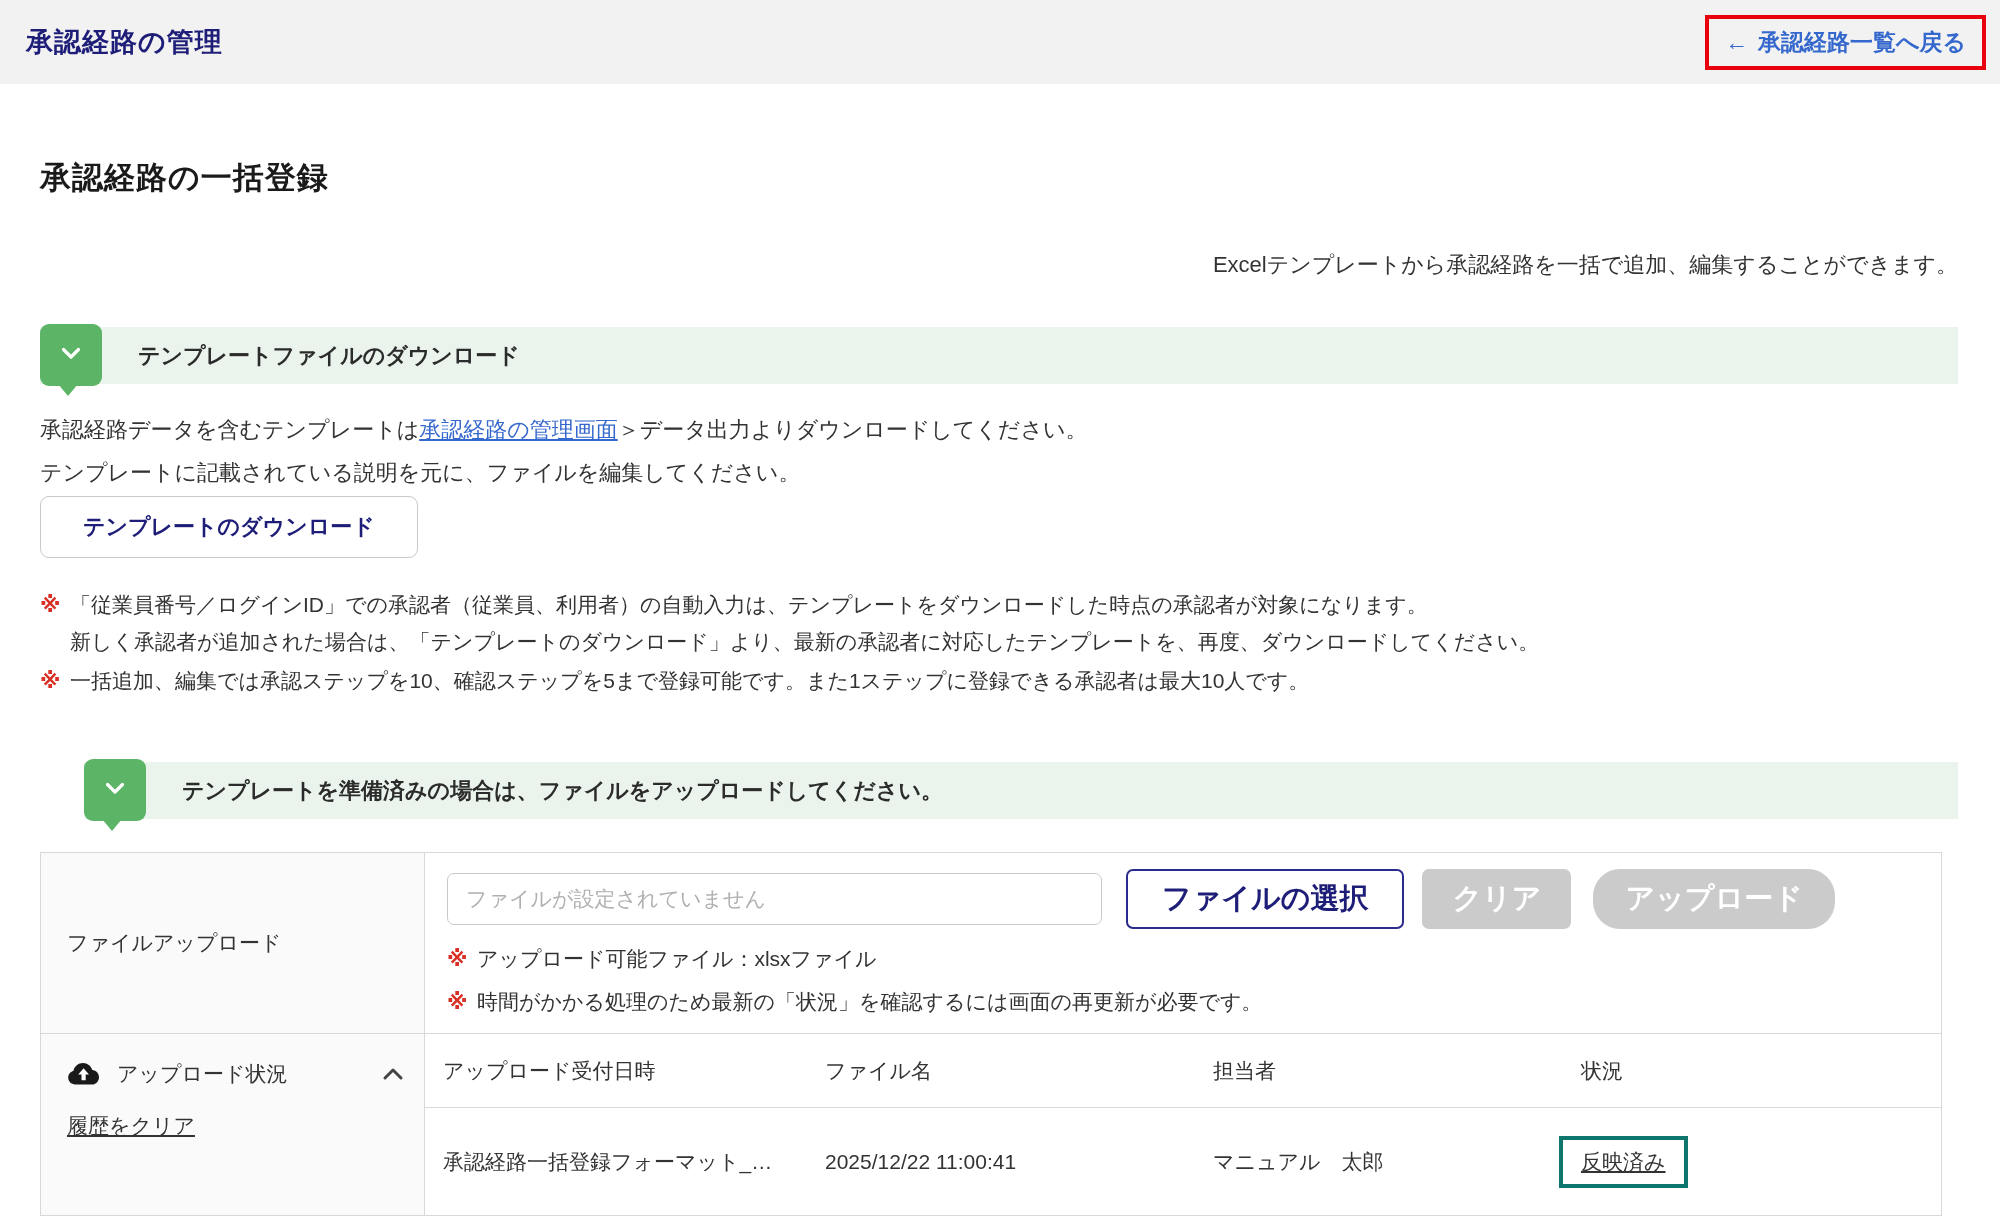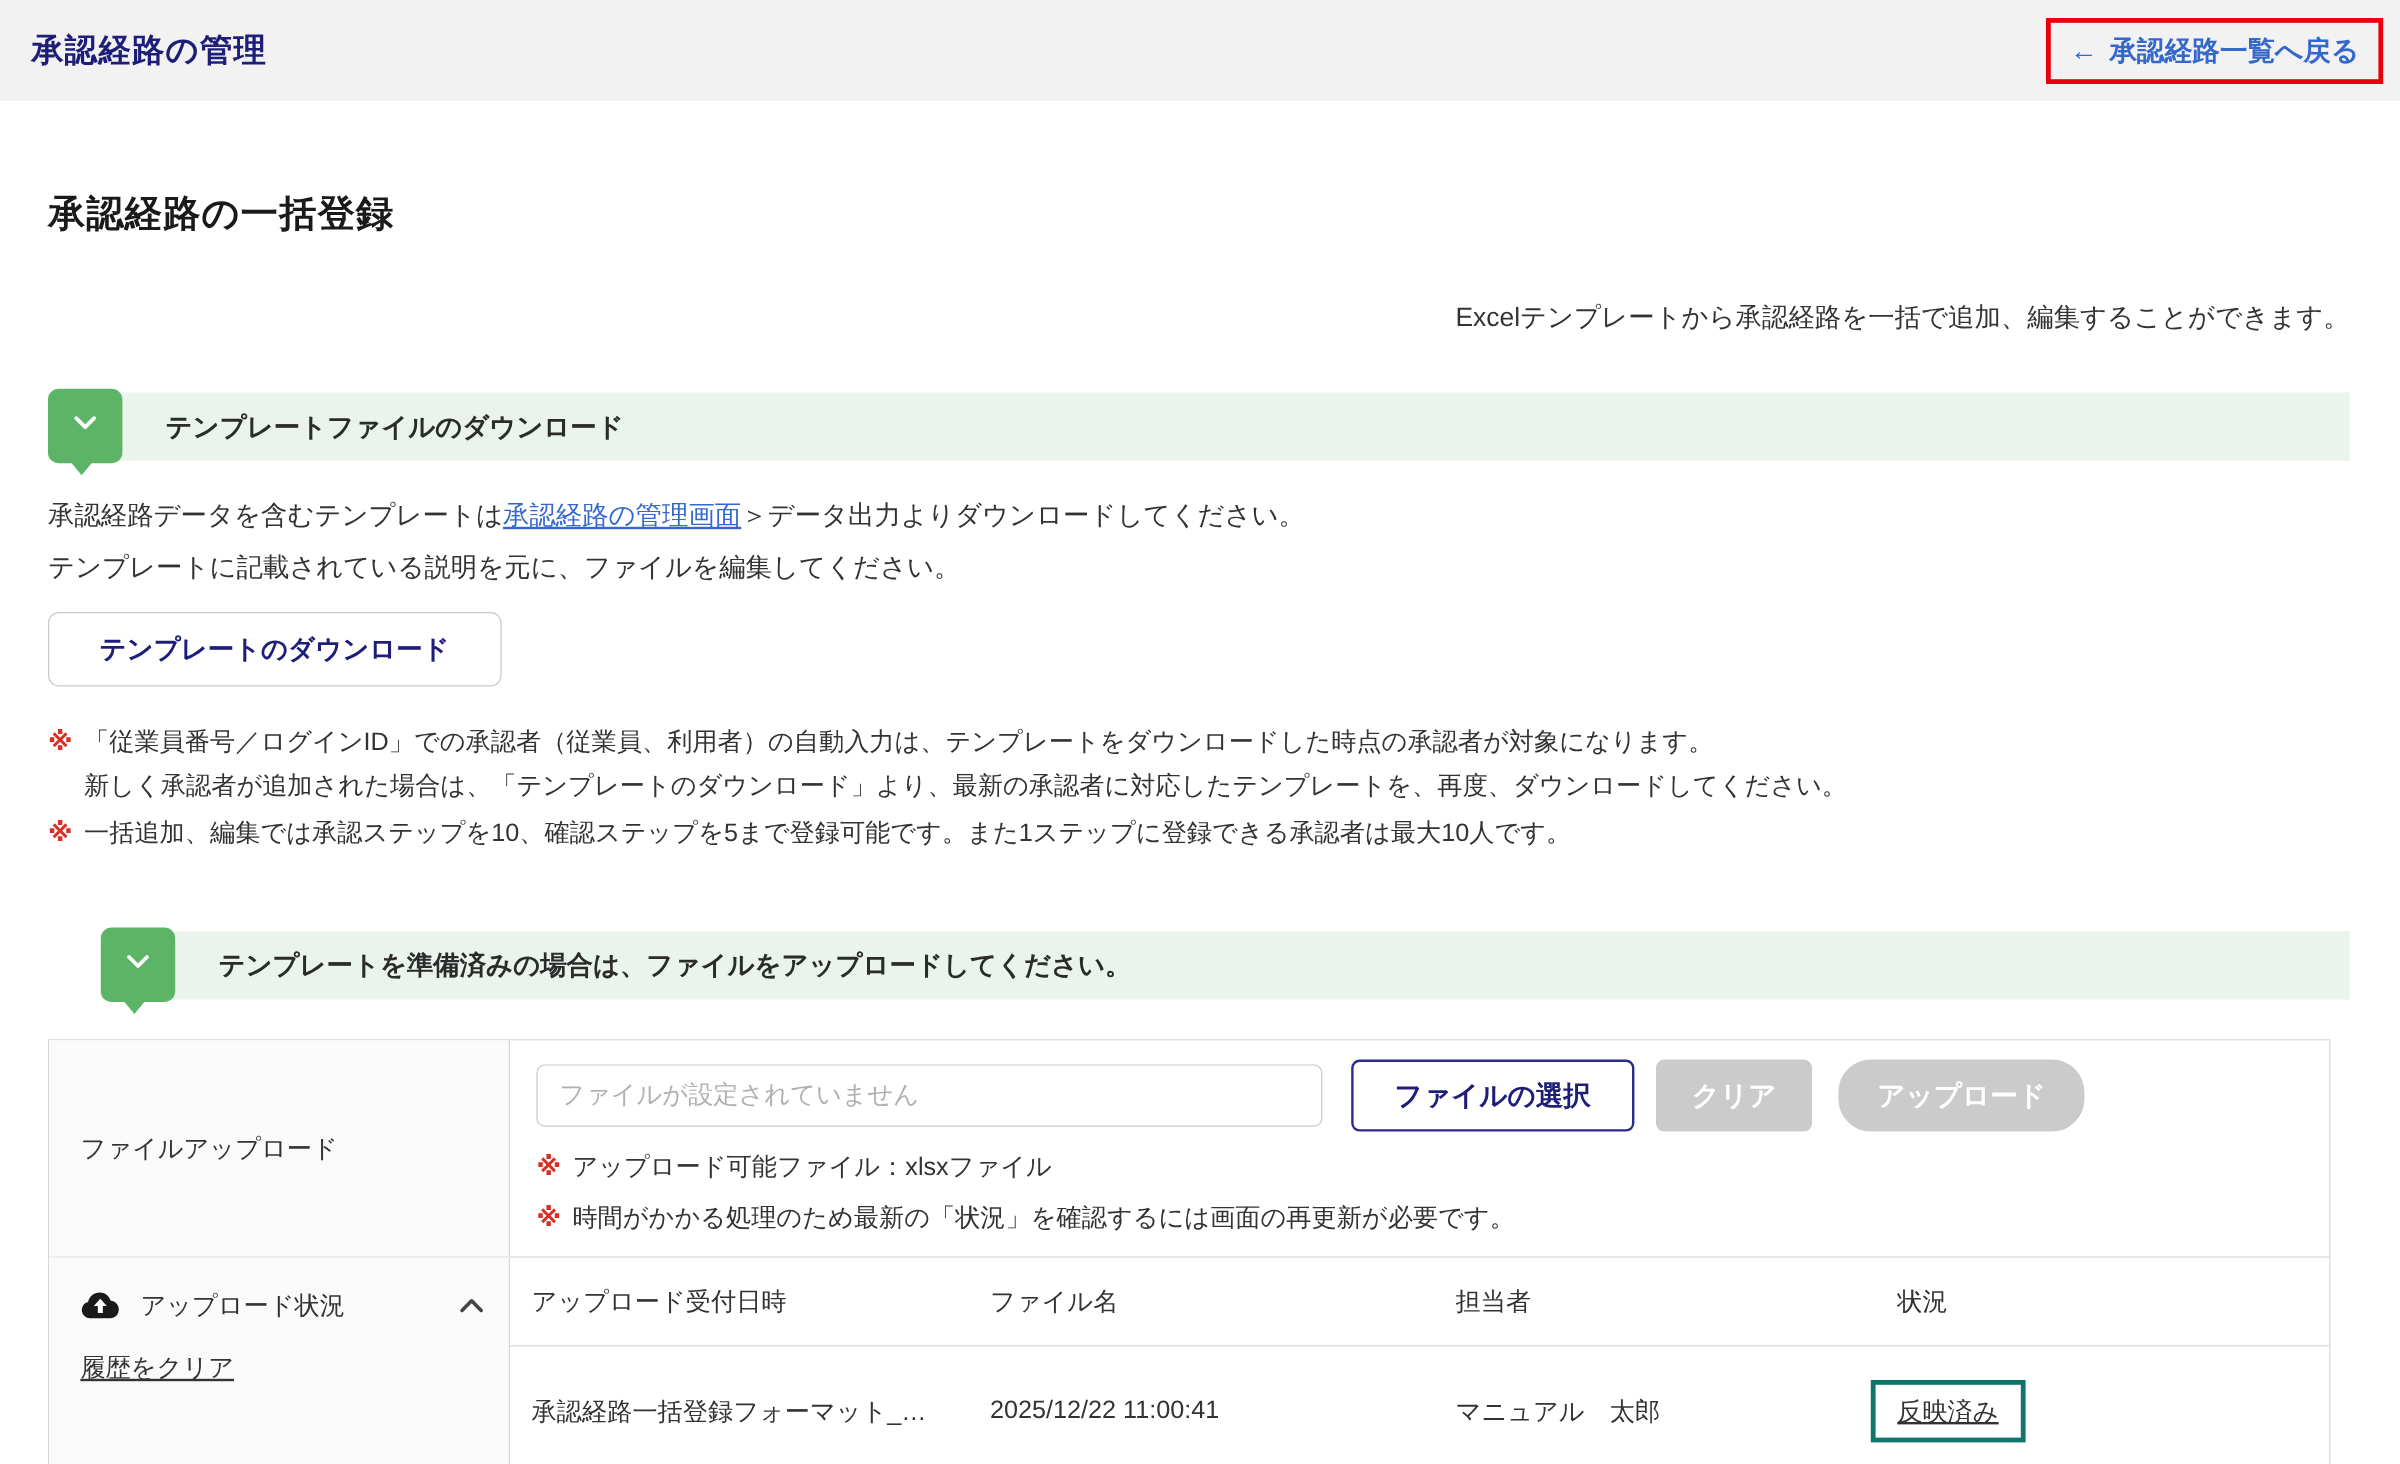--- a/index.html
+++ b/index.html
@@ -109,21 +109,21 @@
     color: #333;
   }
   .inline-link {
     color: #3568cd;
     text-decoration: underline;
     cursor: pointer;
   }
 
   
   .dl-btn {
-    margin-top: 16px;
+    margin-top: 2px;
     height: 62px;
     padding: 0 42px;
     background: #ffffff;
     border: 1px solid #c9c9c9;
     border-radius: 9px;
     font-size: 22px;
     font-weight: bold;
     color: #1e1e78;
     cursor: pointer;
     font-family: inherit;
@@ -168,21 +168,21 @@
     padding: 0 18px;
     font-size: 21px;
     font-family: inherit;
     color: #333;
     background: #fff;
   }
   .file-input::placeholder { color: #b0b0b0; }
   .btn { 
     height: 60px;
     border-radius: 7px;
-    font-size: 23px;
+    font-size: 29px;
     font-weight: bold;
     cursor: pointer;
     font-family: inherit;
     white-space: nowrap;
   }
   .btn-select {
     margin-left: 24px;
     padding: 0 34px;
     background: #ffffff;
     border: 2px solid #2b2b8e;

